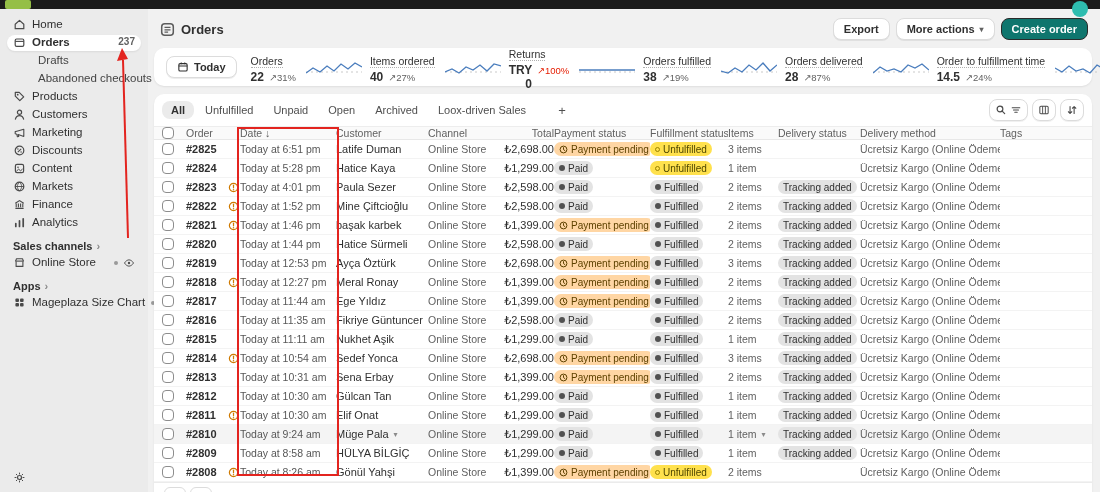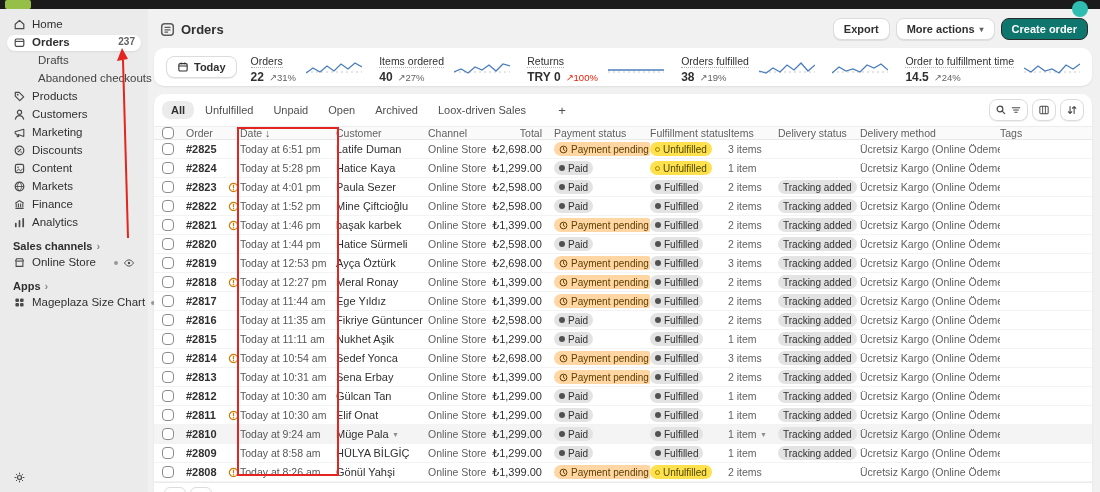--- a/index.html
+++ b/index.html
@@ -50,21 +50,21 @@
   .tab { font-size:11px; color:#4f4f4f; padding:3px 9px; border-radius:8px; cursor:pointer; white-space:nowrap; }
   .tab.active { background:#ebebeb; color:#303030; font-weight:700; }
   .tab-add { width:22px; height:20px; border:none; background:transparent; color:#4f4f4f; font-size:13px; border-radius:8px; cursor:pointer; }
   .tab-icons { margin-left:auto; display:flex; gap:4px; }
   .icon-btn { height:22px; min-width:24px; padding:0 5px; display:inline-flex; align-items:center; justify-content:center; gap:3px; background:#fff; border:1px solid #dcdcdc; border-radius:8px; box-shadow:0 1px 0 rgba(0,0,0,.06); color:#4a4a4a; cursor:pointer; }
 
   .trow { display:grid; grid-template-columns:24px 40px 14px 96px 92px 58px 68px 96px 78px 50px 82px 140px 1fr; align-items:center; height:19px; border-bottom:1px solid #f3f3f3; padding:0 8px; font-size:11px; }
   .trow.thead { height:16px; background:#fafafa; border-top:1px solid #ededed; border-bottom:1px solid #e8e8e8; color:#616161; font-size:10.5px; font-weight:400; }
   .trow.hover { background:#f4f4f4; }
   .cell { overflow:hidden; white-space:nowrap; display:flex; align-items:center; gap:3px; }
-  .cell.right { justify-content:flex-end; padding-right:12px; }
+  .cell.right { justify-content:flex-end; padding-right:0; }
   .cb { width:12px; height:12px; border:1.5px solid #8d8d8d; border-radius:4px; background:#fff; flex:none; }
   .order-num { font-weight:700; color:#303030; }
   .muted { color:#616161; font-size:10.5px; }
   .datecell { color:#575757; font-size:10.5px; }
   .badge { display:inline-flex; align-items:center; gap:3px; font-size:10px; border-radius:8px; padding:1.5px 5px; background:#e3e3e3; color:#303030; white-space:nowrap; }
   .badge.pending { background:#ffd6a4; color:#5e4200; }
   .badge.unfulfilled { background:#ffe14d; color:#4f4700; }
   .badge .bdot { width:6px; height:6px; border-radius:50%; background:#515151; flex:none; }
   .badge.unfulfilled .bdot { background:transparent; border:1.5px solid #998200; width:5px; height:5px; }
   .caret-sm { display:inline-block; font-size:8px; color:#8a8a8a; margin-left:2px; }
@@ -323,20 +323,27 @@
               </span>
        </div>
        <span class="icon">
          <svg width="56" height="20" viewBox="0 0 56 20">
            <line x1="0" y1="15" x2="56" y2="15" stroke="#c9c9c9" stroke-width="1" stroke-dasharray="2,3"></line>
            <polyline points="0.0,14.0 7.0,16.0 14.0,11.0 21.0,15.0 28.0,8.0 35.0,13.0 42.0,6.0 49.0,14.0 56.0,8.0" fill="none" stroke="#4a7dbd" stroke-width="1.3"></polyline>
          </svg>
        </span>
      </div>
           <div class="metric">
+       <div class="metric-info">
+         <span class="metric-label">Orders delivered</span>
+         <span class="metric-value">
+                <span>28</span>
+           <span class="delta ">↗87%</span>
+              </span>
+       </div>
        <span class="icon">
          <svg width="56" height="20" viewBox="0 0 56 20">
            <line x1="0" y1="15" x2="56" y2="15" stroke="#c9c9c9" stroke-width="1" stroke-dasharray="2,3"></line>
            <polyline points="0.0,16.0 7.0,10.0 14.0,14.0 21.0,12.0 28.0,15.0 35.0,8.0 42.0,11.0 49.0,7.0 56.0,13.0" fill="none" stroke="#4a7dbd" stroke-width="1.3"></polyline>
          </svg>
        </span>
      </div>
           <div class="metric">
        <div class="metric-info">
          <span class="metric-label">Order to fulfillment time</span>

